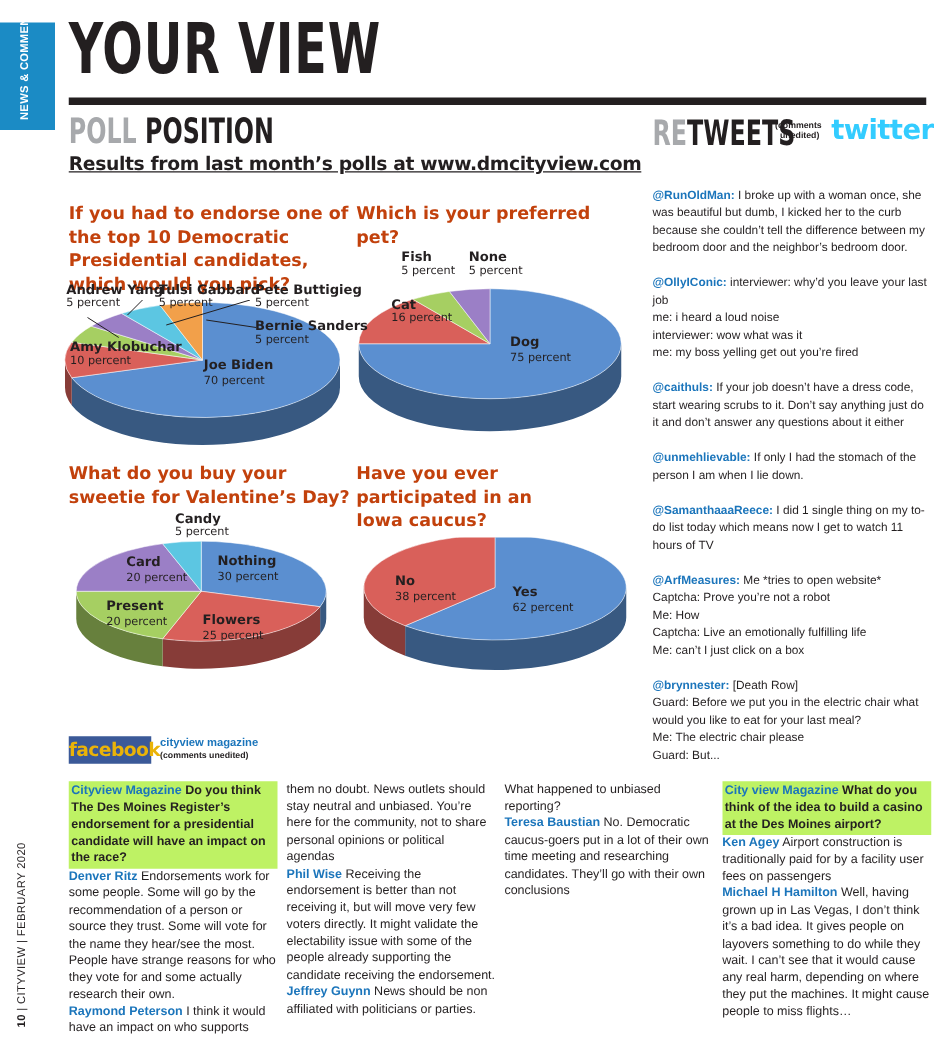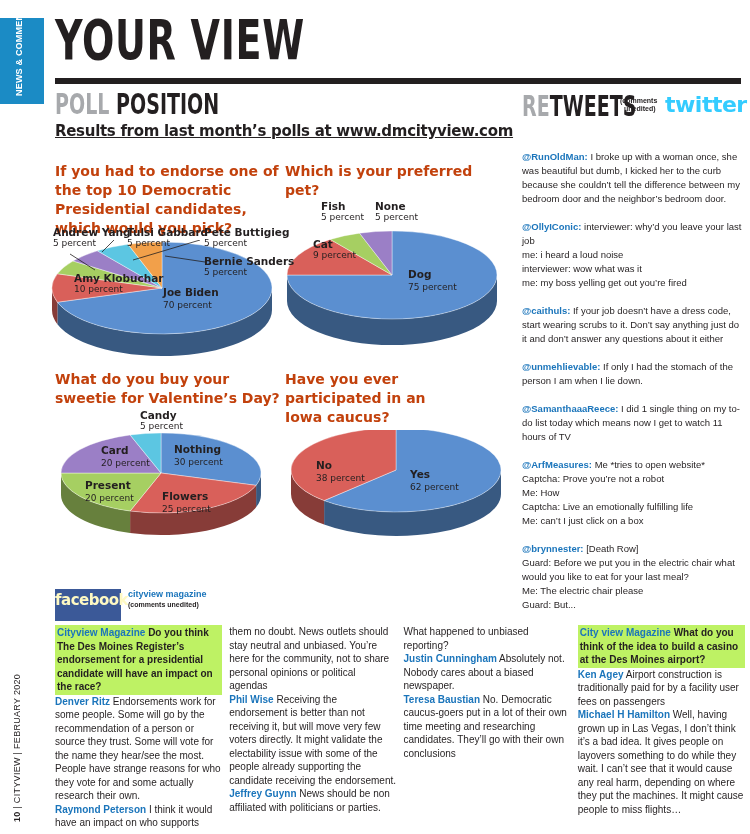--- a/index.html
+++ b/index.html
@@ -16,21 +16,21 @@
   .sec-head .grey { color: #a7a9ac; }
   .subhead { left: 55px; top: 122px; font: bold 15px "DejaVu Sans", sans-serif; text-decoration: underline; letter-spacing: -0.3px; }
   .q { font: bold 14px "DejaVu Sans", sans-serif; line-height: 19px; color: #c2410c; }
   .lbl { position: absolute; font: bold 10.5px "DejaVu Sans", sans-serif; color: #231f20; line-height: 12px; white-space: nowrap; }
   .lbl small { display: block; font: 9px "DejaVu Sans", sans-serif; }
   .tw-head-note { font: bold 7px "Liberation Sans", sans-serif; line-height: 8px; }
   .twitter-logo { font: bold 22px "DejaVu Sans", sans-serif; color: #33ccff; letter-spacing: -0.5px; }
   .tweets { left: 522px; top: 150px; width: 220px; font: 9.5px "Liberation Sans", sans-serif; line-height: 14px; }
   .tweet { margin-bottom: 14px; }
   .handle { color: #1b75bb; font-weight: bold; }
-  .fb-logo { left: 55px; top: 589px; width: 66px; height: 32px; background: #3b5998; color: #fef9c3;
+  .fb-logo { left: 55px; top: 589px; width: 66px; height: 22px; background: #3b5998; color: #eab308;
              font: bold 15px "DejaVu Sans", sans-serif; line-height: 22px; text-align: right; letter-spacing: -0.5px; }
   .fb-name { left: 128px; top: 589px; font: bold 9px "Liberation Sans", sans-serif; color: #1b75bb; }
   .fb-note { left: 128px; top: 601px; font: bold 7px "Liberation Sans", sans-serif; color: #231f20; }
   .fbq { background: #bef264; font-weight: bold; padding: 1px 2px; }
   .who { color: #1b75bb; font-weight: bold; }
   .folio { left: 12px; top: 822px; transform: rotate(-90deg); transform-origin: left top; font: 9px "Liberation Sans", sans-serif;
            white-space: nowrap; color: #231f20; letter-spacing: 0.3px; }
   .folio b { font-weight: bold; }
 </style>
 </head>
@@ -89,26 +89,26 @@
     <path d="M218,40 A105,42 0 0 1 41.12255387748769,70.61668235169928 L41.12255387748769,94.61668235169928 A105,42 0 0 0 218,64 Z" fill="#385981"></path>
     <path d="M41.12255387748769,70.61668235169928 A105,42 0 0 1 8,40.00000000000001 L8,64 A105,42 0 0 0 41.12255387748769,94.61668235169928 Z" fill="#873c38"></path>
     <path d="M113,40 L113,-2 A105,42 0 1 1 41.12255387748769,70.61668235169928 Z" fill="#5b8fd0" stroke="#ffffff" stroke-width="0.4"></path>
     <path d="M113,40 L41.12255387748769,70.61668235169928 A105,42 0 0 1 112.99999999999999,-2 Z" fill="#d9605a" stroke="#ffffff" stroke-width="0.4"></path>
   </svg>
 
 <div class="lbl" style="left:53px; top:226px;"><span>Andrew Yang</span><small>5 percent</small></div>
 <div class="lbl" style="left:127px; top:226px;"><span>Tulsi Gabbard</span><small>5 percent</small></div>
 <div class="lbl" style="left:204px; top:226px;"><span>Pete Buttigieg</span><small>5 percent</small></div>
 <div class="lbl" style="left:204px; top:255px;"><span>Bernie Sanders</span><small>5 percent</small></div>
-<div class="lbl" style="left:56px; top:272px;margin-left:18px;"><span>Amy Klobuchar</span><small>10 percent</small></div>
+<div class="lbl" style="left:56px; top:272px;"><span>Amy Klobuchar</span><small>10 percent</small></div>
 <div class="lbl" style="left:163px; top:286px;"><span>Joe Biden</span><small style="margin-top:2px;">70 percent</small></div>
 
 <div class="lbl" style="left:321px; top:200px;"><span>Fish</span><small>5 percent</small></div>
 <div class="lbl" style="left:375px; top:200px;"><span>None</span><small>5 percent</small></div>
-<div class="lbl" style="left:313px; top:238px;"><span>Cat</span><small>9 percent</small></div>
+<div class="lbl" style="left:313px; top:238px;"><span>Cat</span><small>16 percent</small></div>
 <div class="lbl" style="left:408px; top:268px;"><span>Dog</span><small style="margin-top:2px;">75 percent</small></div>
 
 <div class="lbl" style="left:140px; top:409px;"><span>Candy</span><small>5 percent</small></div>
 <div class="lbl" style="left:101px; top:444px;"><span>Card</span><small style="margin-top:2px;">20 percent</small></div>
 <div class="lbl" style="left:174px; top:443px;"><span>Nothing</span><small style="margin-top:2px;">30 percent</small></div>
 <div class="lbl" style="left:85px; top:479px;"><span>Present</span><small style="margin-top:2px;">20 percent</small></div>
 <div class="lbl" style="left:162px; top:490px;"><span>Flowers</span><small style="margin-top:2px;">25 percent</small></div>
 
 <div class="lbl" style="left:316px; top:459px;"><span>No</span><small style="margin-top:2px;">38 percent</small></div>
 <div class="lbl" style="left:410px; top:468px;"><span>Yes</span><small style="margin-top:2px;">62 percent</small></div>
@@ -136,21 +136,20 @@
 <div class="abs fb-name">cityview magazine</div>
 <div class="abs fb-note">(comments unedited)</div>
 
 <div id="fbflow" class="abs" style="left: 55px; top: 625px; width: 690px; height: 205px; column-count: 4; column-gap: 7px; column-fill: auto; font: 10px / 13.5px &quot;Liberation Sans&quot;, sans-serif;">
     <div>
       <div class="fbq"><span class="who">Cityview Magazine</span> Do you think The Des Moines Register’s endorsement for a presidential candidate will have an impact on the race?</div>
       <div><span class="who">Denver Ritz</span> Endorsements work for some people. Some will go by the recommendation of a person or source they trust. Some will vote for the name they hear/see the most. People have strange reasons for who they vote for and some actually research their own.</div>
       <div><span class="who">Raymond Peterson</span> I think it would have an impact on who supports them no doubt. News outlets should stay neutral and unbiased. You’re here for the community, not to share personal opinions or political agendas</div>
       <div><span class="who">Phil Wise</span> Receiving the endorsement is better than not receiving it, but will move very few voters directly. It might validate the electability issue with some of the people already supporting the candidate receiving the endorsement.</div>
       <div><span class="who">Jeffrey Guynn</span> News should be non affiliated with politicians or parties. What happened to unbiased reporting?</div>
-      <div><span class="who">Justin Cunningham</span> Absolutely not. Nobody cares about a biased newspaper.</div>
       <div><span class="who">Teresa Baustian</span> No. Democratic caucus-goers put in a lot of their own time meeting and researching candidates. They’ll go with their own conclusions</div>
     </div>
     <div style="break-before: column;">
       <div class="fbq"><span class="who">City view Magazine</span> What do you think of the idea to build a casino at the Des Moines airport?</div>
       <div><span class="who">Ken Agey</span> Airport construction is traditionally paid for by a facility user fees on passengers</div>
       <div><span class="who">Michael H Hamilton</span> Well, having grown up in Las Vegas, I don’t think it’s a bad idea. It gives people on layovers something to do while they wait. I can’t see that it would cause any real harm, depending on where they put the machines. It might cause people to miss flights…</div>
     </div>
   </div>
 
 <div class="abs folio">

